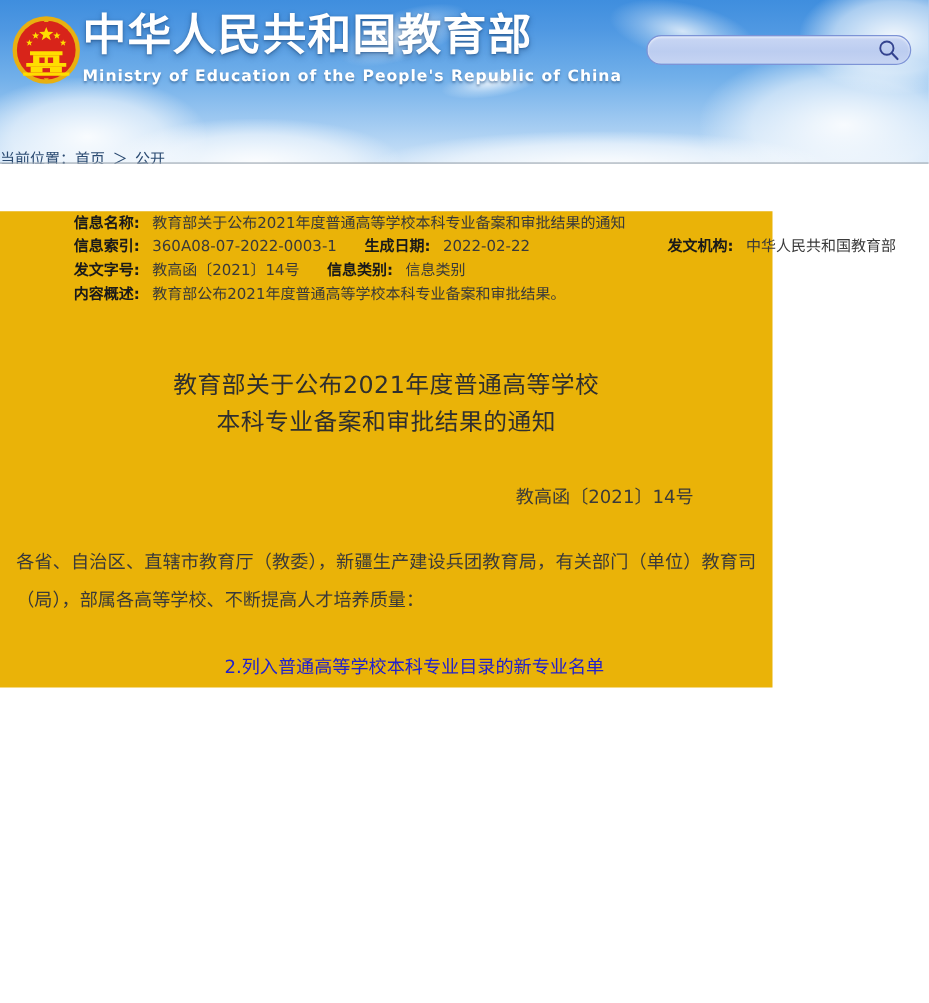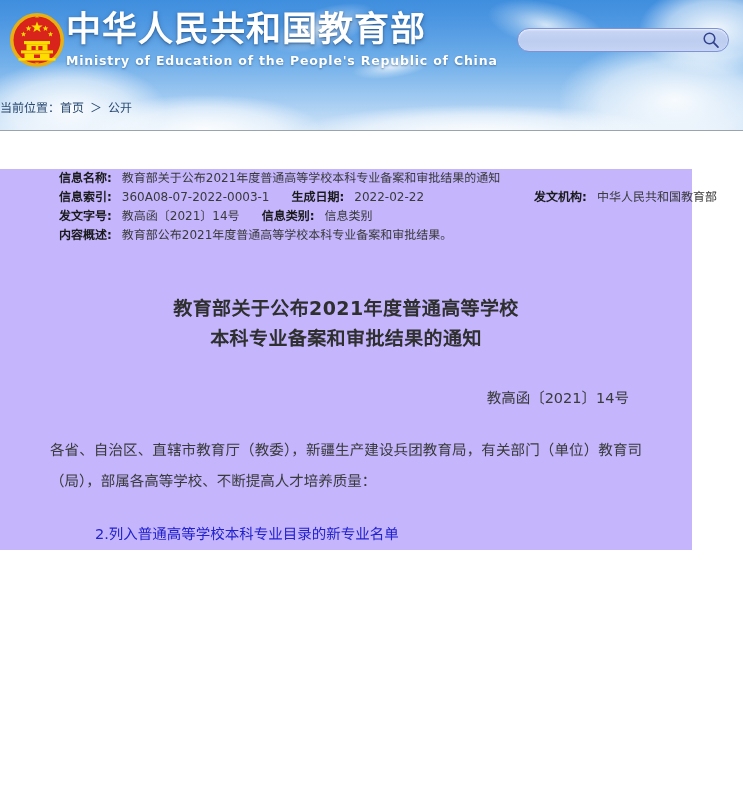--- a/index.html
+++ b/index.html
@@ -110,21 +110,21 @@
     top: 2px;
     width: 18px;
     height: 18px;
     cursor: pointer;
   }
 
   
   .breadcrumb-bar {
     position: absolute;
     left: 0;
-    top: 96px;
+    top: 115px;
     width: 743px;
     height: 24px;
     line-height: 24px;
     font-size: 12px;
     color: #2b4b72;
     white-space: nowrap;
   }
   .breadcrumb-bar .bc-label { padding-left: 0px; }
   .breadcrumb-bar .bc-link {
     color: #2b4b72;
@@ -138,24 +138,24 @@
     left: 0;
     top: 130px;
     width: 743px;
     height: 1px;
     background: #9aa4ad;
   }
 
   
   .doc-wrap {
     position: relative;
-    width: 692px;
+    width: 618px;
     box-sizing: border-box;
     padding: 0;
-    background: #c4b5fd;
+    background: #eab308;
   }
 
   .meta-table {
     margin: 38px 0 0 0;
     padding: 0 0 0 59px;
     font-size: 12px;
     color: #333333;
     line-height: 19px;
   }
   .meta-row { white-space: nowrap; }
@@ -168,21 +168,21 @@
   }
   .gap-sm { display: inline-block; width: 10px; }
   .gap-md { display: inline-block; width: 22px; }
   .gap-lg { display: inline-block; width: 110px; }
 
   .doc-title {
     margin: 48px auto 0 auto;
     width: 560px;
     text-align: center;
     font-size: 19px;
-    font-weight: bold;
+    font-weight: normal;
     line-height: 30px;
     color: #2f2f2f;
     letter-spacing: 0.4px;
   }
 
   .doc-number {
     margin: 34px 0 0 0;
     padding-right: 63px;
     text-align: right;
     font-size: 14.5px;
@@ -209,21 +209,21 @@
     line-height: 31px;
     color: #3a3a3a;
     text-indent: 2em;
   }
   .attach-block .attach-line { margin-bottom: 16px; }
   .attach-link {
     color: #2222cc;
     text-decoration: none;
     cursor: pointer;
   }
-  .attach-line-2 { text-indent: 3.1em; }
+  .attach-line-2 { text-indent: 3.1em; text-align: center; }
 </style>
 </head>
 <body>
 
 <div class="site-header">
 
   <div class="cloud cloud-a"></div>
   <div class="cloud cloud-b"></div>
   <div class="cloud cloud-c"></div>
   <div class="cloud cloud-d"></div>

